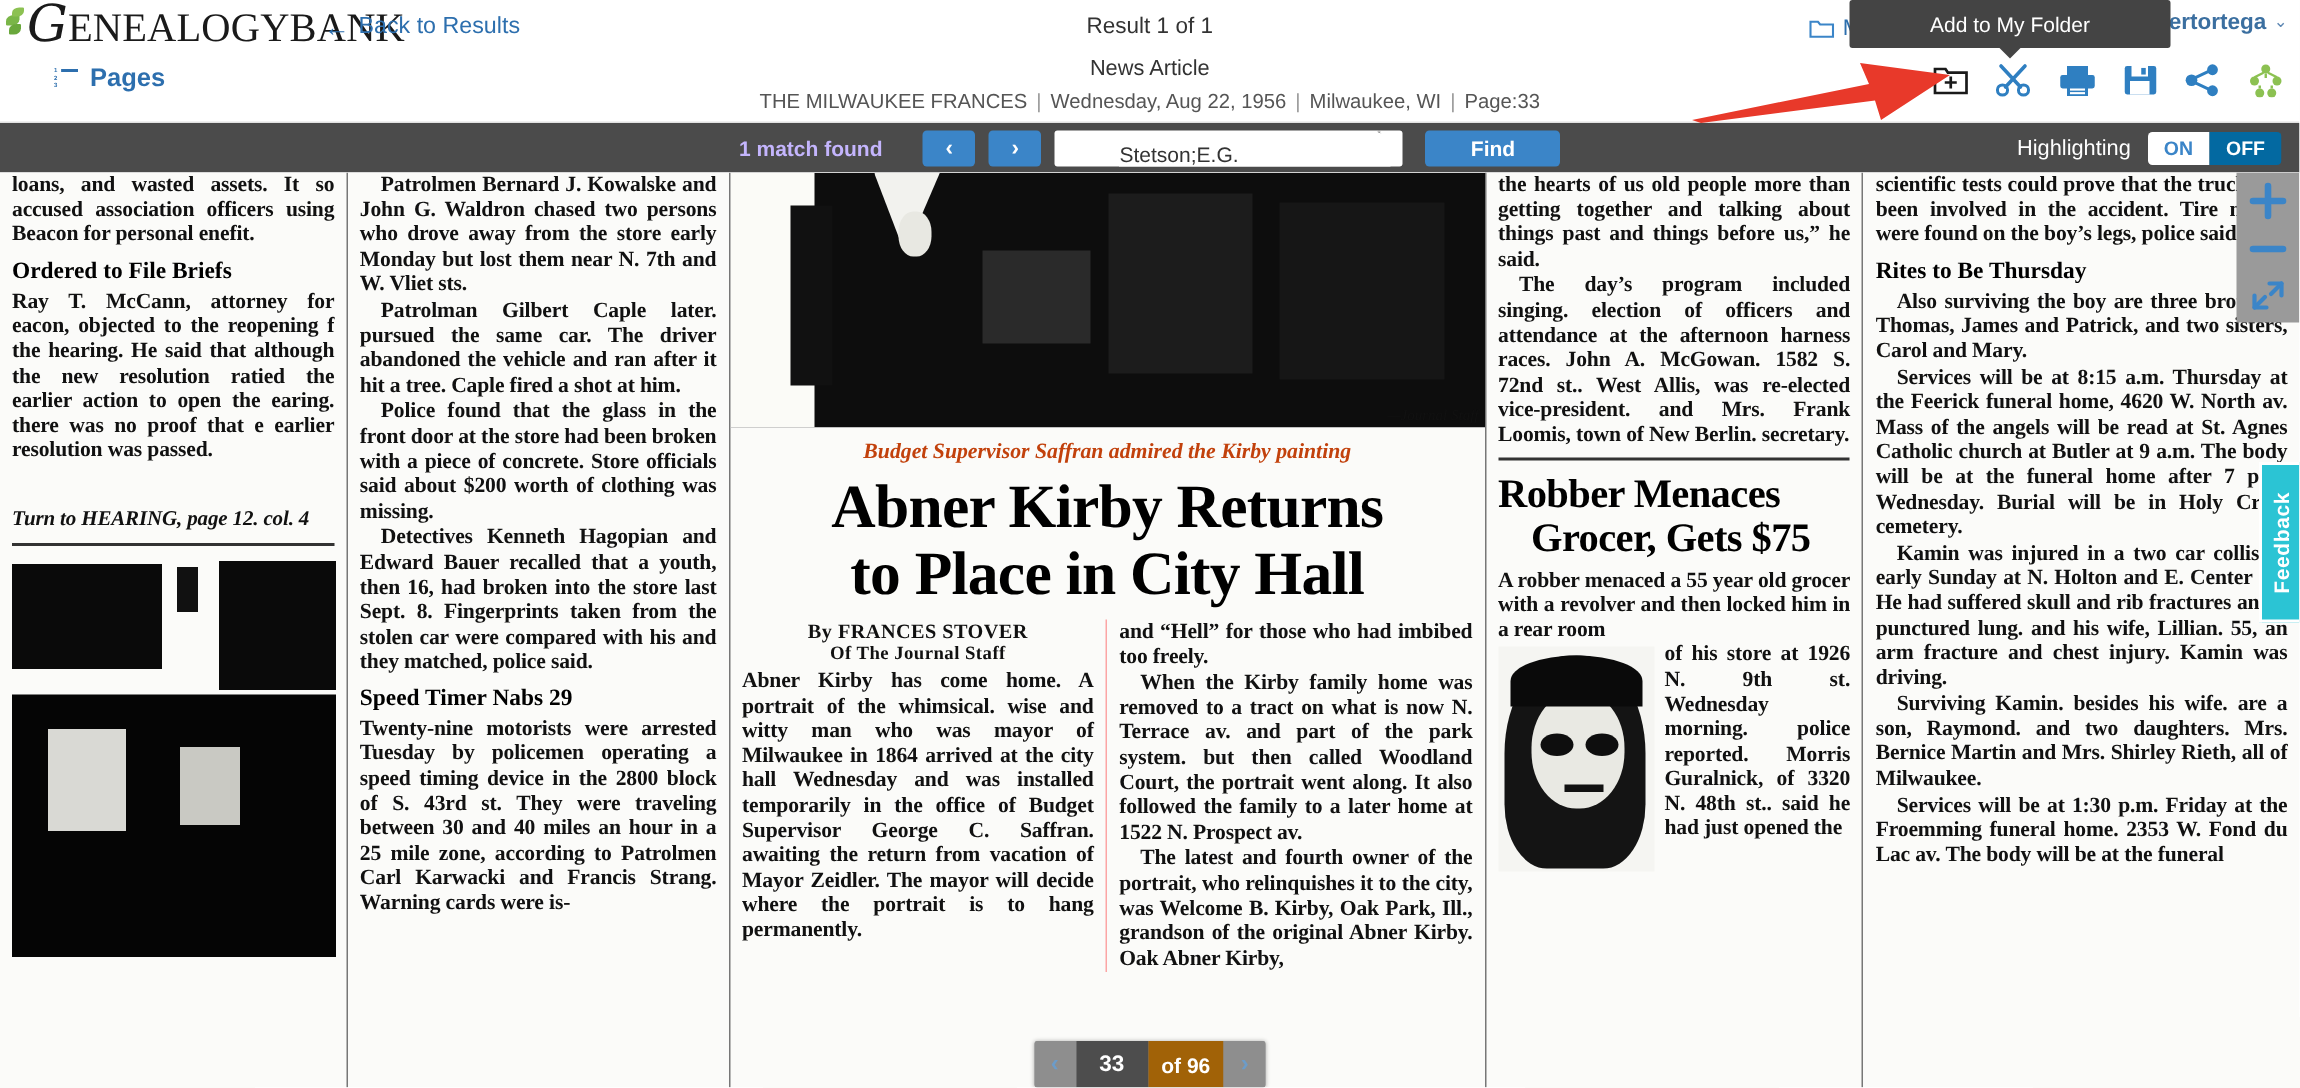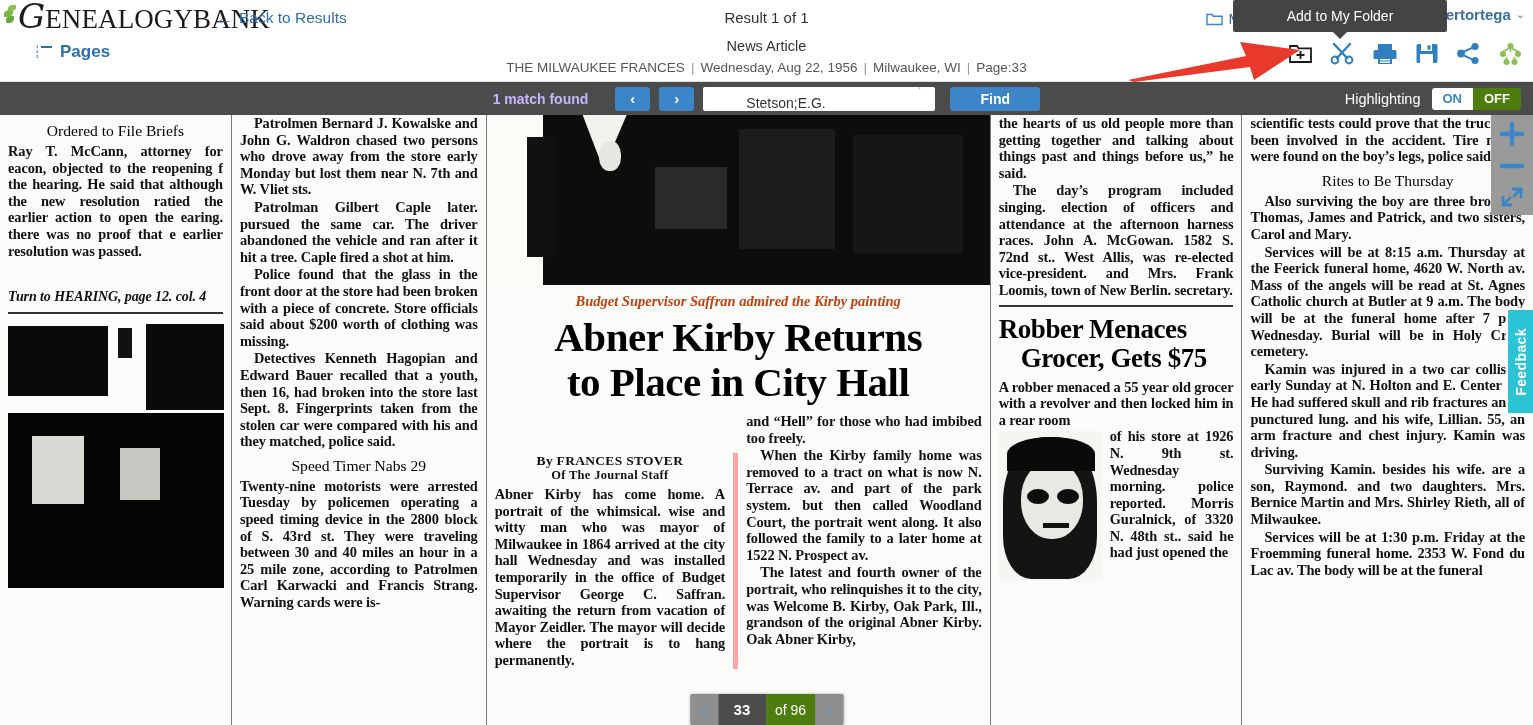--- a/index.html
+++ b/index.html
@@ -148,21 +148,21 @@
   .tb-right {
     position: absolute; right: 12px; display: flex; align-items: center; gap: 11px;
   }
   .hl-label { color: #fff; font-size: 14.5px; }
   .seg { display: flex; border-radius: 3px; overflow: hidden; }
   .seg span {
     display: block; padding: 0 11px; height: 22px; line-height: 22px;
     font-size: 13px; font-weight: bold; cursor: pointer;
   }
   .seg .on  { background: #ffffff; color: #3b85c8; }
-  .seg .off { background: #4d7c0f; color: #ffffff; }
+  .seg .off { background: #0369a1; color: #ffffff; }
 
   
   .viewer {
     position: relative; height: 610px; background: #fff; overflow: hidden;
   }
   .paper {
     position: absolute; inset: 0;
     display: flex; background: #fbfbf9;
   }
   .col {
@@ -181,21 +181,21 @@
 
   .body-txt {
     font-family: "Liberation Serif", serif;
     font-size: 14.4px; line-height: 16.6px;
     color: #111; text-align: justify;
     font-weight: bold; letter-spacing: -0.1px;
     text-rendering: optimizeLegibility;
   }
   .body-txt p { margin-bottom: 1px; text-indent: 14px; }
   .sub-head {
-    text-align: center; font-weight: normal; font-size: 15.6px;
+    text-align: left; font-weight: bold; font-size: 15.6px;
     font-family: "Liberation Serif", serif;
     margin: 7px 0 3px; color: #000;
   }
   .italic-ref { font-style: italic; font-weight: bold; font-size: 14px; margin-top: 30px; }
   .rule { border-top: 2px solid #333; margin: 6px 0 4px; }
 
   
   .feature { flex: 0 0 auto; position: relative; }
   .photo-block {
     background: #ffffff; position: relative; overflow: hidden;
@@ -217,21 +217,21 @@
     letter-spacing: -0.5px; color: #000; padding: 2px 0 8px;
   }
   .byline {
     text-align: center; font-family: "Liberation Serif", serif;
     font-weight: bold; font-size: 13.5px; line-height: 15px; color: #111;
     margin-bottom: 3px; letter-spacing: .3px;
   }
   .byline .sm { font-size: 12.5px; }
   .two-col { display: flex; gap: 0; }
   .two-col > div { width: 50%; padding: 0 8px; }
-  .two-col > div:first-child { border-right: 5px solid #fca5a5; margin-top: 40px; }
+  .two-col > div:first-child { border-right: 1px solid #fca5a5; }
 
   .bighead {
     font-family: "Liberation Serif", serif; font-weight: bold;
     font-size: 27px; line-height: 29px; color: #000;
     letter-spacing: -0.4px; padding: 4px 0 6px;
   }
   .bighead .l2 { display:block; padding-left: 22px; }
 
   .mugshot {
     float: left; width: 104px; height: 150px; margin: 3px 7px 2px 0;
@@ -276,21 +276,21 @@
     color: #6c9cc9; font-size: 16px; font-weight: bold; cursor: pointer;
     background: #8e8e8e;
   }
   .page-nav .pn-num {
     background: #4d4d4d; color: #fff; font-size: 15px; font-weight: bold;
     min-width: 48px; display:flex; align-items:center; justify-content:center;
     padding: 0 8px;
   }
   .page-nav .pn-of {
     color: #fff; font-size: 14px; display:flex; align-items:center;
-    justify-content:center; padding: 0 9px; background: #4d7c0f;
+    justify-content:center; padding: 0 9px; background: #a16207; font-weight: bold;
   }
 </style>
 </head>
 <body>
 
 <div class="app">
 
   <div class="header">
 
     <div class="brand">
@@ -420,20 +420,21 @@
         <span class="on">ON</span>
         <span class="off">OFF</span>
       </span>
     </div>
   </div>
 
   <div class="viewer">
     <div class="paper">
 
       <div class="col c1">
+        <div class="body-txt">loans, and wasted assets. It so accused association officers using Beacon for personal enefit.</div>
         <div class="sub-head">Ordered to File Briefs</div>
         <div class="body-txt">Ray T. McCann, attorney for eacon, objected to the reopening f the hearing. He said that although the new resolution ratied the earlier action to open the earing. there was no proof that e earlier resolution was passed.</div>
         <div class="body-txt italic-ref">Turn to HEARING, page 12. col. 4</div>
         <div class="rule"></div>
         <div style="position:relative;height:280px;margin-top:4px;">
           <div class="halftone" style="left:0;top:8px;width:100px;height:70px;"></div>
           <div class="halftone" style="left:110px;top:10px;width:14px;height:30px;background:#111;"></div>
           <div class="halftone" style="left:138px;top:6px;width:78px;height:86px;"></div>
           <div class="halftone" style="left:0;top:95px;width:216px;height:175px;background:#050505;"></div>
           <div class="halftone" style="left:24px;top:118px;width:52px;height:68px;background:#d9d9d4;"></div>

